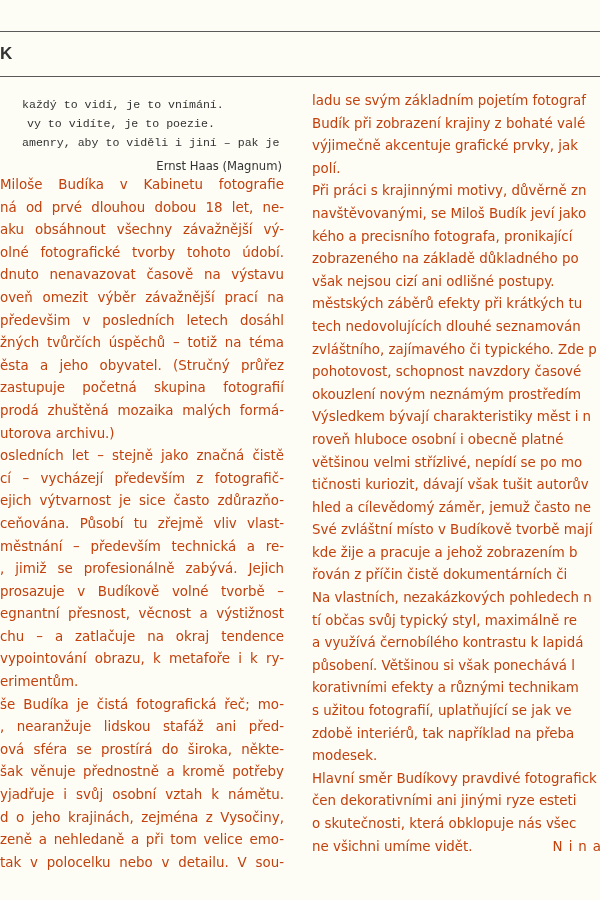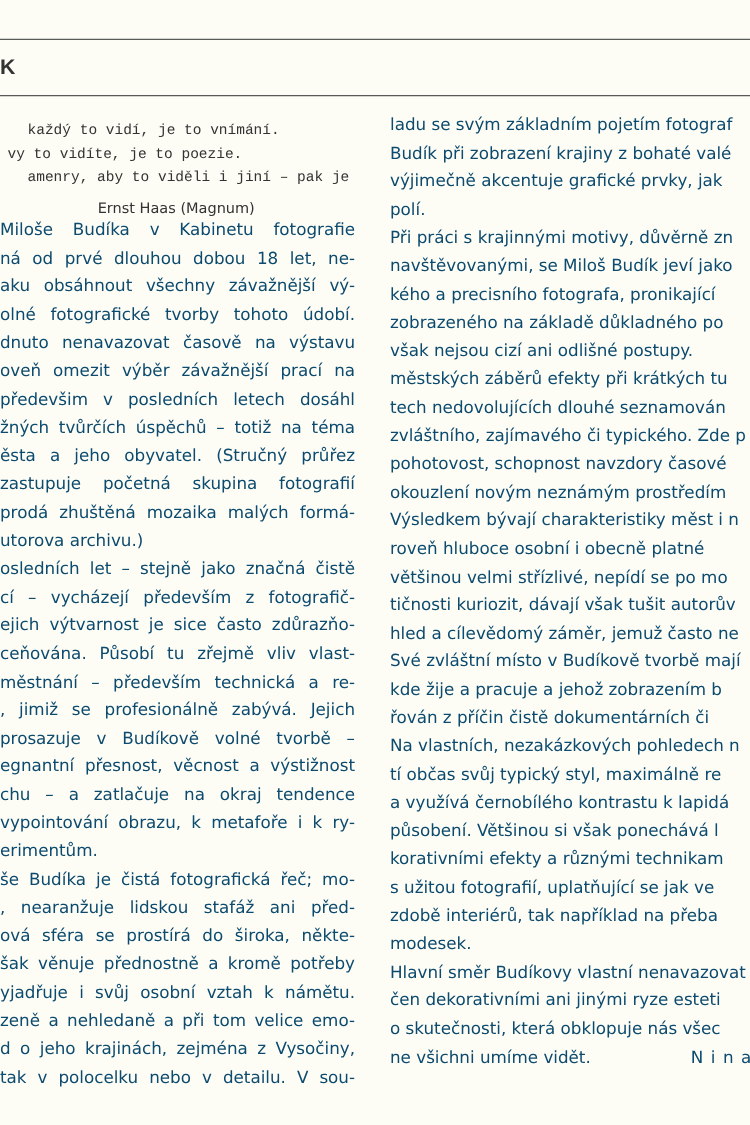--- a/index.html
+++ b/index.html
@@ -17,25 +17,25 @@
       position: absolute; top: 44px; left: 0;
       font-family: "Liberation Sans", sans-serif;
       font-weight: bold; font-size: 17px; letter-spacing: 1px; color: #333;
     }
     .motto {
       position: absolute; top: 95px; left: 0; width: 285px;
       font-size: 11.6px; line-height: 19px; color: #333;
     }
     .motto .line { white-space: nowrap; overflow: hidden; font-family: Liberation Mono, monospace; }
     .motto .line.i0 { padding-left: 22px; }
-    .motto .line.i1 { padding-left: 6px; }
+    .motto .line.i1 { padding-left: 27px; }
     .motto .line.i2 { padding-left: 22px; }
-    .motto .author { text-align: center; padding-top: 5px; padding-right: 3px; }
+    .motto .author { text-align: right; padding-top: 5px; padding-right: 3px; }
     .col {
-      position: absolute; font-size: 13.4px; line-height: 22.6px; color: #0c4a6e;
+      position: absolute; font-size: 13.4px; line-height: 22.6px; color: #c2410c;
     }
     .col .line { white-space: nowrap; overflow: hidden; }
     .col-left { left: 0; top: 174px; width: 284px; }
     .col-right { left: 312px; top: 90px; width: 288px; }
     .col-left .line { text-align: justify; text-align-last: justify; }
     .col-left .line.last { text-align-last: left; }
     .col-right .line { }
     .sig { letter-spacing: 6px; padding-left: 80px; }
   </style>
 </head>
@@ -74,22 +74,22 @@
   <div class="line">prosazuje v Budíkově volné tvorbě –</div>
   <div class="line">egnantní přesnost, věcnost a výstižnost</div>
   <div class="line">chu – a zatlačuje na okraj tendence</div>
   <div class="line">vypointování obrazu, k metafoře i k ry-</div>
   <div class="line last">erimentům.</div>
   <div class="line">še Budíka je čistá fotografická řeč; mo-</div>
   <div class="line">, nearanžuje lidskou stafáž ani před-</div>
   <div class="line">ová sféra se prostírá do široka, někte-</div>
   <div class="line">šak věnuje přednostně a kromě potřeby</div>
   <div class="line">yjadřuje i svůj osobní vztah k námětu.</div>
+  <div class="line">d o jeho krajinách, zejména z Vysočiny,</div>
   <div class="line">zeně a nehledaně a při tom velice emo-</div>
-  <div class="line">d o jeho krajinách, zejména z Vysočiny,</div>
   <div class="line">tak v polocelku nebo v detailu. V sou-</div>
 </div>
 
 <div class="col col-right">
   <div class="line">ladu se svým základním pojetím fotograf</div>
   <div class="line">Budík při zobrazení krajiny z bohaté valé</div>
   <div class="line">výjimečně akcentuje grafické prvky, jak</div>
   <div class="line">polí.</div>
   <div class="line">Při práci s krajinnými motivy, důvěrně zn</div>
   <div class="line">navštěvovanými, se Miloš Budík jeví jako</div>
@@ -110,17 +110,17 @@
   <div class="line">kde žije a pracuje a jehož zobrazením b</div>
   <div class="line">řován z příčin čistě dokumentárních či</div>
   <div class="line">Na vlastních, nezakázkových pohledech n</div>
   <div class="line">tí občas svůj typický styl, maximálně re</div>
   <div class="line">a využívá černobílého kontrastu k lapidá</div>
   <div class="line">působení. Většinou si však ponechává l</div>
   <div class="line">korativními efekty a různými technikam</div>
   <div class="line">s užitou fotografií, uplatňující se jak ve</div>
   <div class="line">zdobě interiérů, tak například na přeba</div>
   <div class="line">modesek.</div>
-  <div class="line">Hlavní směr Budíkovy vlastní nenavazovat</div>
+  <div class="line">Hlavní směr Budíkovy pravdivé fotografick</div>
   <div class="line">čen dekorativními ani jinými ryze esteti</div>
   <div class="line">o skutečnosti, která obklopuje nás všec</div>
   <div class="line"><span>ne všichni umíme vidět.</span><span class="sig">Nina</span></div>
 </div>
 
 </body></html>

